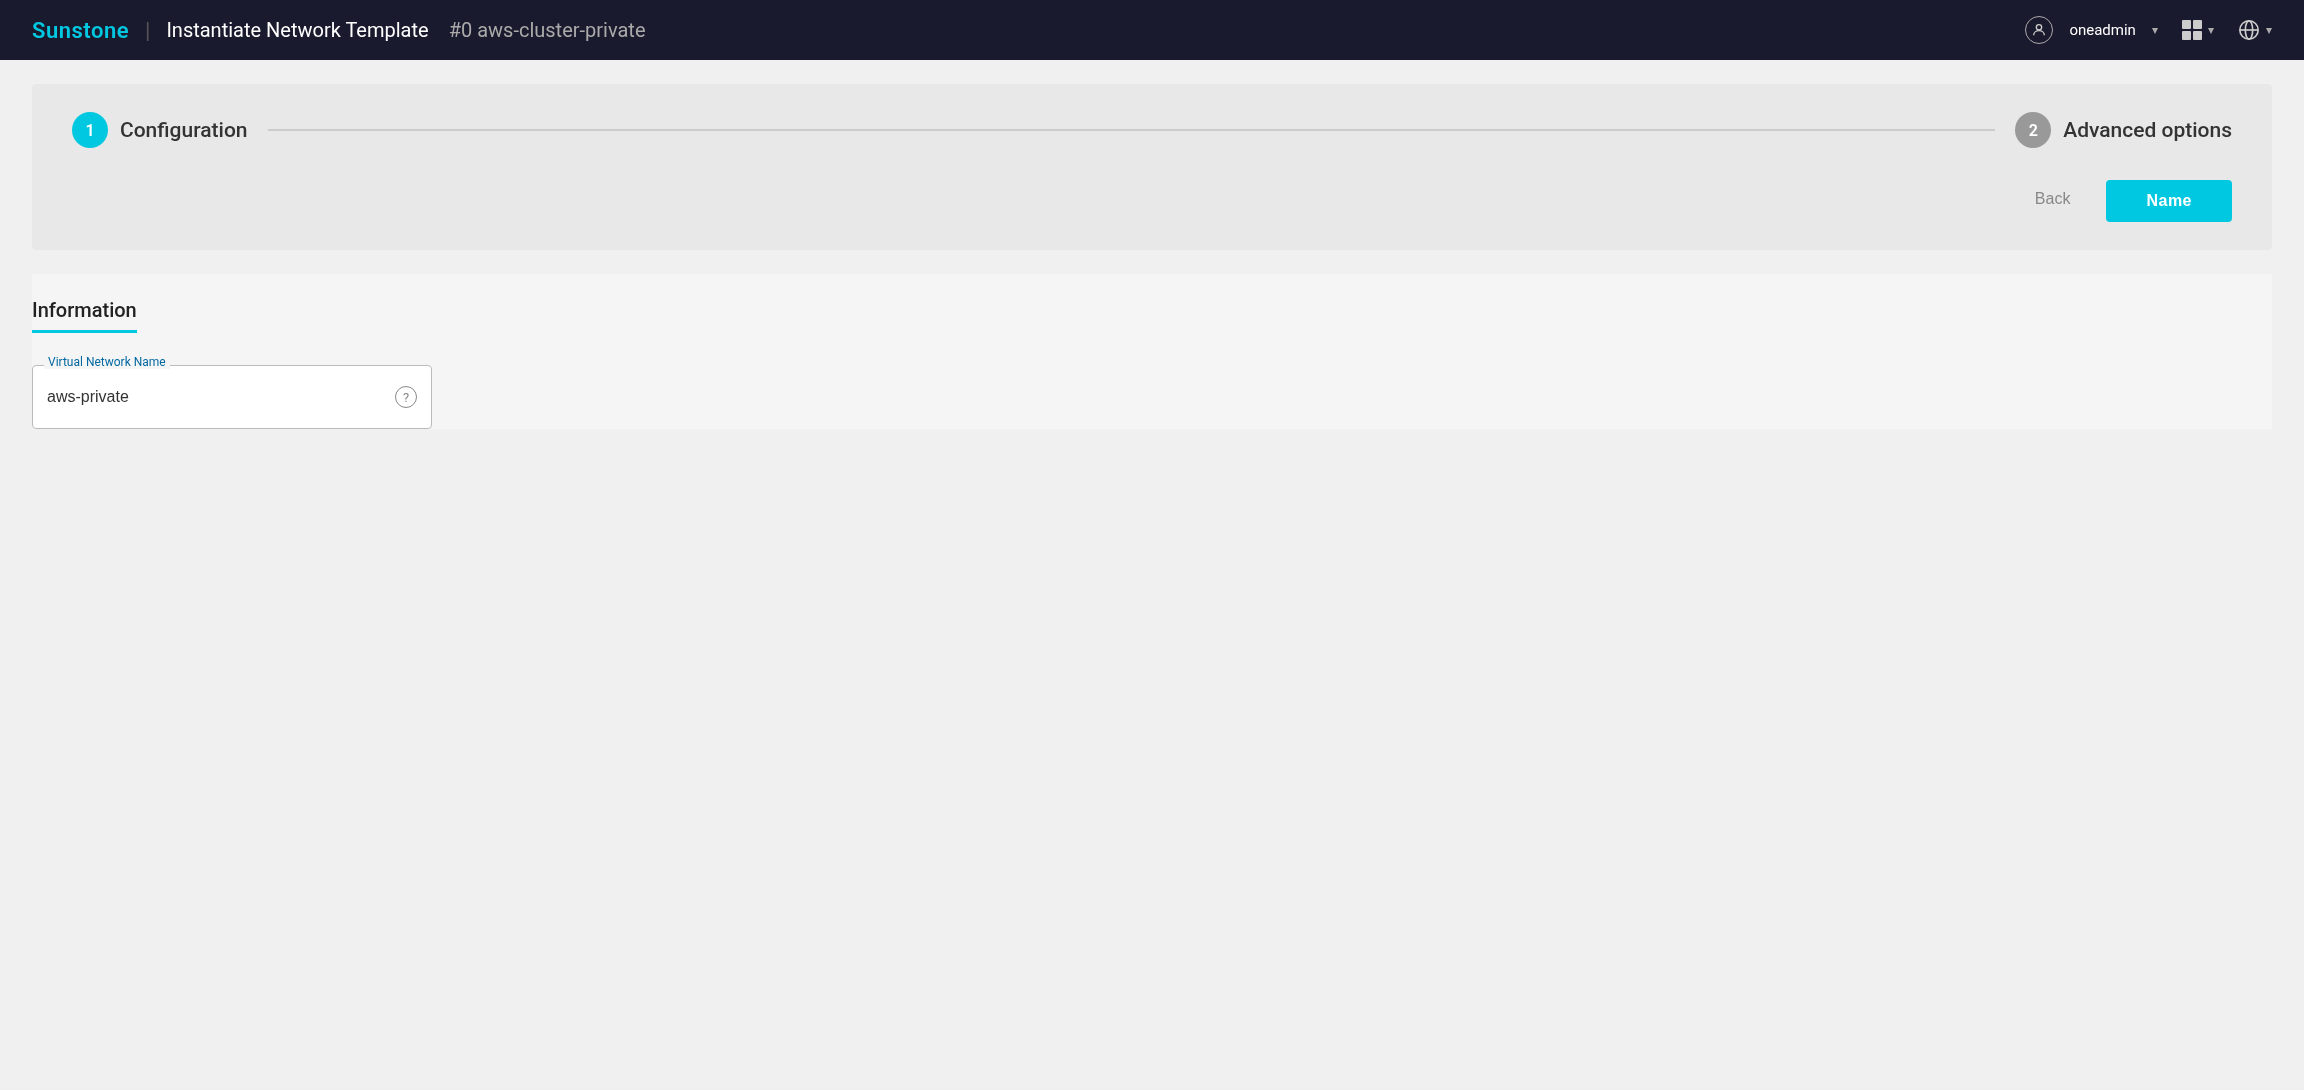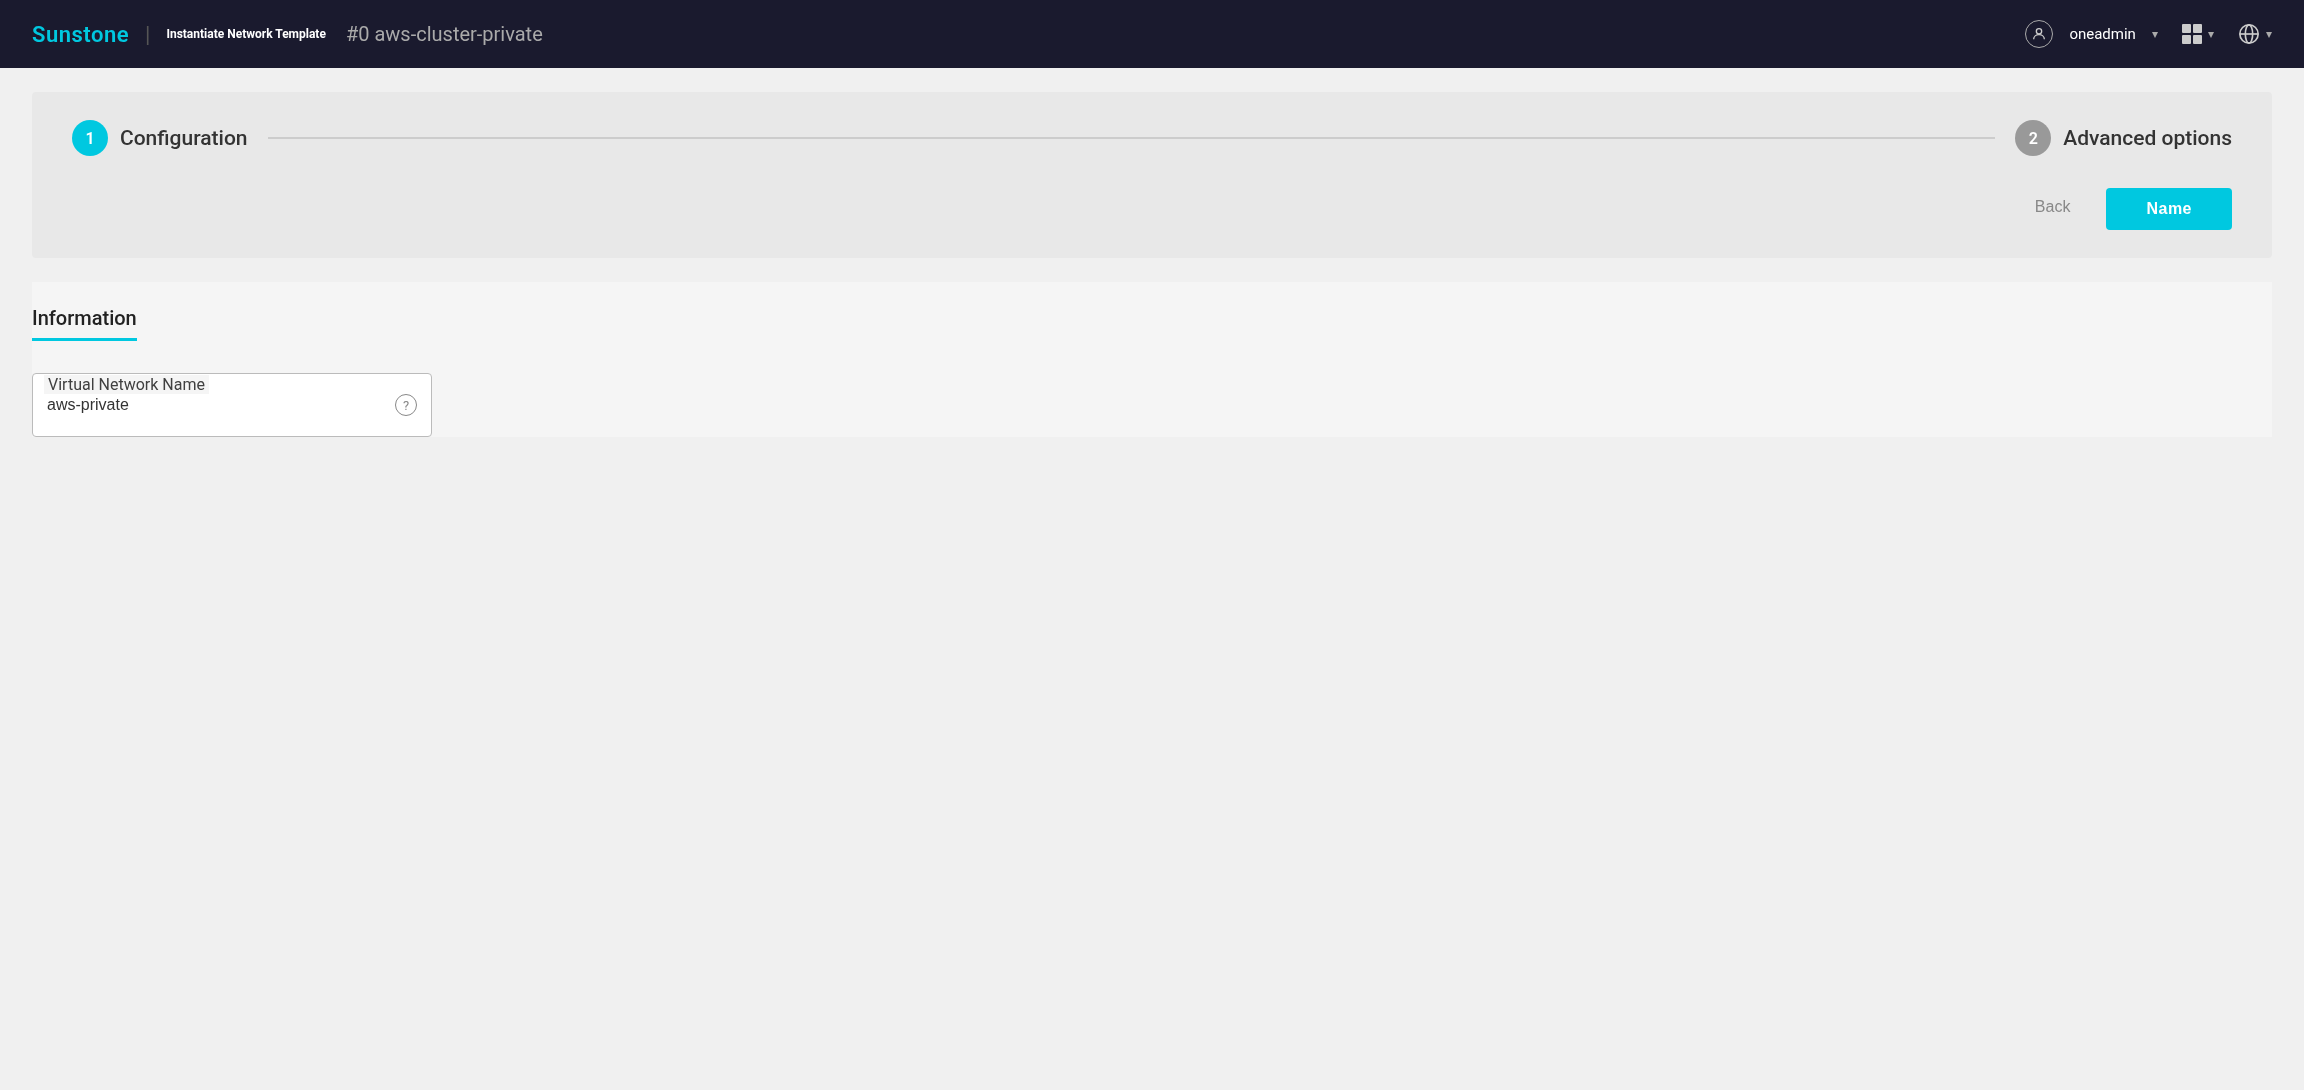--- a/index.html
+++ b/index.html
@@ -15,21 +15,21 @@
       color: #333;
     }
 
     
     .header {
       background-color: #1a1a2e;
       display: flex;
       align-items: center;
       justify-content: space-between;
       padding: 0 32px;
-      height: 68px;
+      height: 60px;
       color: #fff;
     }
 
     .header-left {
       display: flex;
       align-items: center;
       gap: 12px;
     }
 
     .header-brand {
@@ -40,22 +40,22 @@
     }
 
     .header-divider {
       color: #555;
       font-size: 22px;
       margin: 0 4px;
     }
 
     .header-title {
       color: #ffffff;
-      font-size: 12px;
-      font-weight: 700;
+      font-size: 20px;
+      font-weight: 400;
     }
 
     .header-subtitle {
       color: #aaa;
       font-size: 20px;
       margin-left: 8px;
     }
 
     .header-right {
       display: flex;
@@ -205,23 +205,22 @@
       width: 400px;
       margin-bottom: 24px;
     }
 
     .form-label {
       position: absolute;
       top: -10px;
       left: 12px;
       background-color: #f5f5f5;
       padding: 0 4px;
-      font-size: 16px;
-      color: #404040;
-      margin-top: 12px;
+      font-size: 12px;
+      color: #0369a1;
     }
 
     .form-input-wrapper {
       display: flex;
       align-items: center;
       border: 1.5px solid #bbb;
       border-radius: 4px;
       padding: 20px 14px;
       background-color: #fff;
     }

